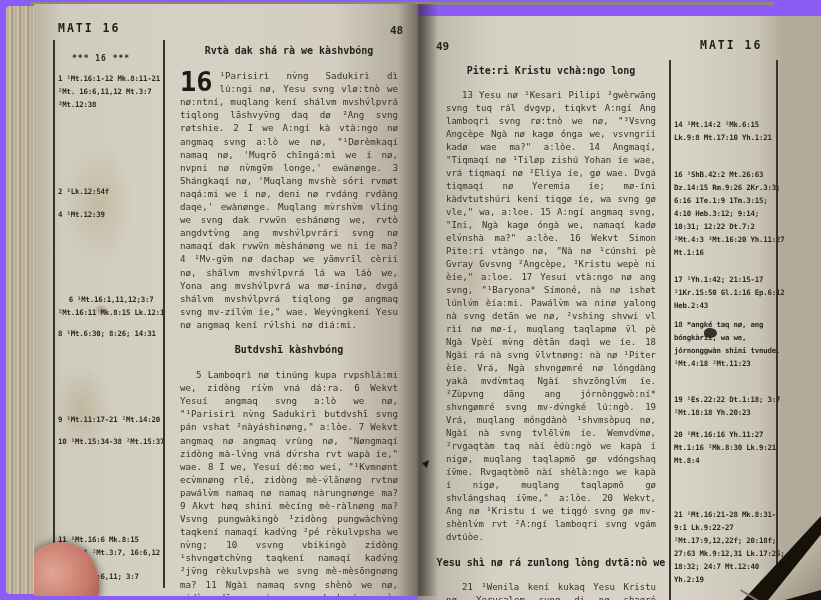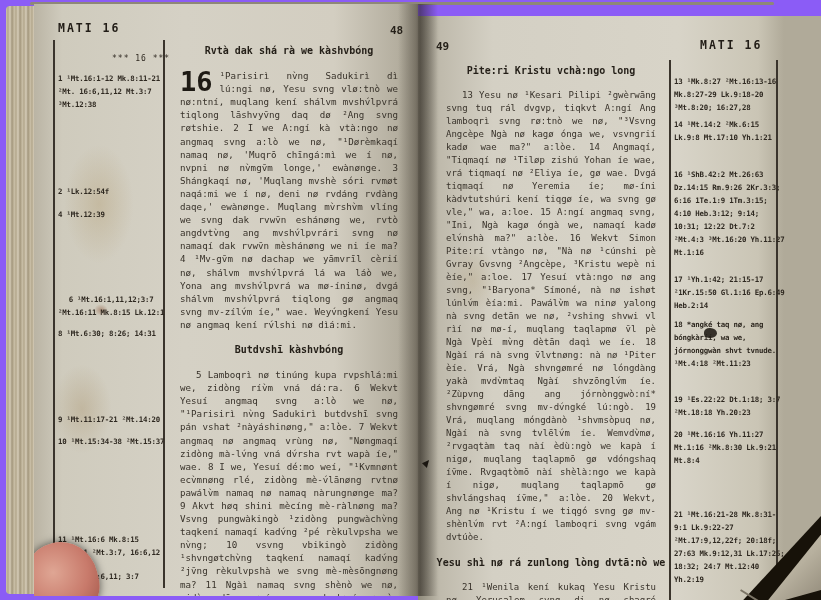--- a/index.html
+++ b/index.html
@@ -13,21 +13,21 @@
     background:linear-gradient(90deg,#bab4a4 0px,#cfcbbd 28px,#d5d1c5 150px,#d3cec1 300px,#aaa494 384px);}
   .page-right{left:412px;top:12px;width:412px;height:588px;
     background:linear-gradient(90deg,#8f8a7b 0px,#bfbaac 22px,#d4d0c4 75px,#d8d4c8 260px,#cac5b5 340px,#b0aa99 366px);}
   .stain{position:absolute;border-radius:50%;pointer-events:none;}
   .rule{position:absolute;width:1.5px;background:#3a342c;}
   .running-head{position:absolute;font-weight:bold;font-size:11.5px;letter-spacing:2px;color:#211c16;}
   .page-num{position:absolute;font-weight:bold;font-size:11px;color:#252019;}
   .ref-col{position:absolute;font-size:7.4px;line-height:13px;font-weight:bold;color:#2e2820;
            letter-spacing:-0.2px;white-space:nowrap;}
   .ref-block{position:absolute;left:0;}
-  .chapter-marker{position:absolute;left:14px;top:2px;font-size:8px;font-weight:normal;letter-spacing:1px;margin-left:40px;}
+  .chapter-marker{position:absolute;left:14px;top:2px;font-size:8px;font-weight:bold;letter-spacing:1px;}
   .main-col{position:absolute;font-size:9.2px;line-height:13.1px;text-align:justify;color:#38322a;}
   .main-col-right{font-size:9px;line-height:13px;}
   .sec-head{text-align:center;font-weight:bold;font-size:10px;color:#241f18;margin:0 0 9px 0;}
   .sec-head2{margin:10px 0 9px 0;}
   .para{margin:12px;}
   .indent{text-indent:16px;}
   .dropcap{float:left;font-size:27px;font-weight:bold;line-height:23px;margin:1px 7px 0 0;color:#1e1a14;}
   .gutter{position:absolute;left:392px;top:0;width:40px;height:592px;pointer-events:none;
     background:linear-gradient(90deg,rgba(60,54,44,0) 0%,rgba(60,54,44,.45) 45%,rgba(35,30,24,.55) 55%,rgba(60,54,44,0) 100%);}
   .finger{position:absolute;left:-10px;bottom:-22px;width:74px;height:76px;border-radius:50% 50% 40% 40%;
@@ -118,47 +118,42 @@
       <div class="rule" style="left:358px;top:44px;height:540px;"></div>
 
       <div class="main-col main-col-right" style="left:16px;top:48px;width:234px;height:534px;">
         <div class="sec-head">Pite:ri Kristu vchà:ngo long</div>
         <p class="para indent">13 Yesu nø ¹Kesari Pilipi ²gwèrwāng svng tuq rál dvgvp, tiqkvt A:ngí Ang lamboqrì svng rø:tnò we nø, "³Vsvng Angcèpe Ngà nø kagø ónga we, vsvngrií kadø wae ma?" a:lòe. 14 Angmaqí, "Tiqmaqí nø ¹Tiløp zishú Yohan íe wae, vrá tiqmaqí nø ²Eliya íe, gø wae. Dvgá tiqmaqí nø Yeremia íe; mø-íni kàdvtutshúri kení tiqgø íe, wa svng gø vle," wa, a:loe. 15 A:ngí angmaq svng, "Ini, Ngà kagø óngà we, namaqí kadø elv́nshà ma?" a:lòe. 16 Wekvt Simon Pite:rí vtàngo nø, "Nà nø ¹cúnshi pè Gvray Gvsvng ²Angcèpe, ³Kristu wepè ni èíe," a:loe. 17 Yesuí vtà:ngo nø ang svng, "¹Baryona* Símoné, nà nø ishøt lúnlv́m èía:mi. Pawálv̀m wa ninø yalong nà svng detān we nø, ²vshing shvwi vl rìí nø mø-í, muqlang taqlapmø v̄l pè Ngà Vpèí mv̀ng dètān daqì we íe. 18 Ngàí rá nà svng v̄lvtnøng: nà nø ¹Piter èíe. Vrá, Ngà shvngømré nø lóngdàng yakà mvdv̀mtaq Ngàí shvzōnglv́m íe. ²Zùpvng dāng ang jórnònggwò:ní* shvngømré svng mv-dv́ngké lú:ngò. 19 Vrá, muqlang móngdànò ¹shvmsòpuq nø, Ngàí nà svng tvlēlv́m íe. Wemvdv̀mø, ²rvgaqtàm taq nàí èdù:ngò we kapà í nigø, muqlang taqlapmō gø vdóngshaq ív̄me. Rvgaqtòmō nàí shèlà:ngo we kapà í nigø, muqlang taqlapmō gø shvlángshaq ív̄me," a:lòe. 20 Wekvt, Ang nø ¹Kristu í we tiqgó svng gø mv-shènlv́m rvt ²A:ngí lamboqri svng vgám dvtúòe.</p>
         <div class="sec-head sec-head2">Yesu shì nø rá zunlong lòng dvtā:nò we</div>
         <p class="para indent">21 ¹Wenila kení kukaq Yesu Kristu nø, Yerusalem svng di nø shaqré shaqtv̄ng mvdò nv̀ng shvrúngshú vjìri nv̀ng karu vrū mvdò wur taq, ²dvshàlv́m mvmē pv̀n tønshi nø, shvt béò dá:ngí, vshèmni wani taq dvzu:nò we vhóm rà we tvràri Ang lamboqrì svng dvtān pà:ngòe. 22 Wekvt Pite:rí Ang nø tiqtōng svng shø:lò nø, Ang svng ngv̄n pà:ngo nø, "Gvraypèí leqgār daq, Vkangpèá; wedø nø kadvgvp gø mè-nàhóm lú:ngo," a:lòe. 23 I nigø A:ngí lè nø lv́m poshi nø</p>
       </div>
 
       <div class="ref-col" style="left:256px;top:52px;width:100px;height:532px;">
-          <div class="ref-block" style="top: 7px;">
-            <div class="ref-line">13 ¹Mk.8:27 ²Mt.16:13-16</div>
-            <div class="ref-line">Mk.8:27-29 Lk.9:18-20</div>
-            <div class="ref-line">³Mt.8:20; 16:27,28</div>
-          </div>
           <div class="ref-block" style="top: 50px;">
             <div class="ref-line">14 ¹Mt.14:2 ²Mk.6:15</div>
             <div class="ref-line">Lk.9:8 Mt.17:10 Yh.1:21</div>
           </div>
           <div class="ref-block" style="top: 100px;">
             <div class="ref-line">16 ¹ShB.42:2 Mt.26:63</div>
             <div class="ref-line">Dz.14:15 Rm.9:26 2Kr.3:3;</div>
             <div class="ref-line">6:16 1Te.1:9 1Tm.3:15;</div>
             <div class="ref-line">4:10 Heb.3:12; 9:14;</div>
             <div class="ref-line">10:31; 12:22 Dt.7:2</div>
             <div class="ref-line">²Mt.4:3 ³Mt.16:20 Yh.11:27</div>
             <div class="ref-line">Mt.1:16</div>
           </div>
           <div class="ref-block" style="top: 205px;">
             <div class="ref-line">17 ¹Yh.1:42; 21:15-17</div>
-            <div class="ref-line">²1Kr.15:50 Gl.1:16 Ep.6:49</div>
-            <div class="ref-line">Heb.2:14</div>
+            <div class="ref-line">²1Kr.15:50 Gl.1:16 Ep.6:12</div>
+            <div class="ref-line">Heb.2:43</div>
           </div>
           <div class="ref-block" style="top: 250px;">
             <div class="ref-line">18 *angké taq nø, ang</div>
             <div class="ref-line">bóngkàríí, wa we,</div>
-            <div class="ref-line">jórnonggwàn shvt tvnude.</div>
+            <div class="ref-line">jórnonggwàn shini tvnude.</div>
             <div class="ref-line">¹Mt.4:18 ²Mt.11:23</div>
           </div>
           <div class="ref-block" style="top: 325px;">
             <div class="ref-line">19 ¹Es.22:22 Dt.1:18; 3:7</div>
             <div class="ref-line">²Mt.18:18 Yh.20:23</div>
           </div>
           <div class="ref-block" style="top: 360px;">
             <div class="ref-line">20 ¹Mt.16:16 Yh.11:27</div>
             <div class="ref-line">Mt.1:16 ²Mk.8:30 Lk.9:21</div>
             <div class="ref-line">Mt.8:4</div>

